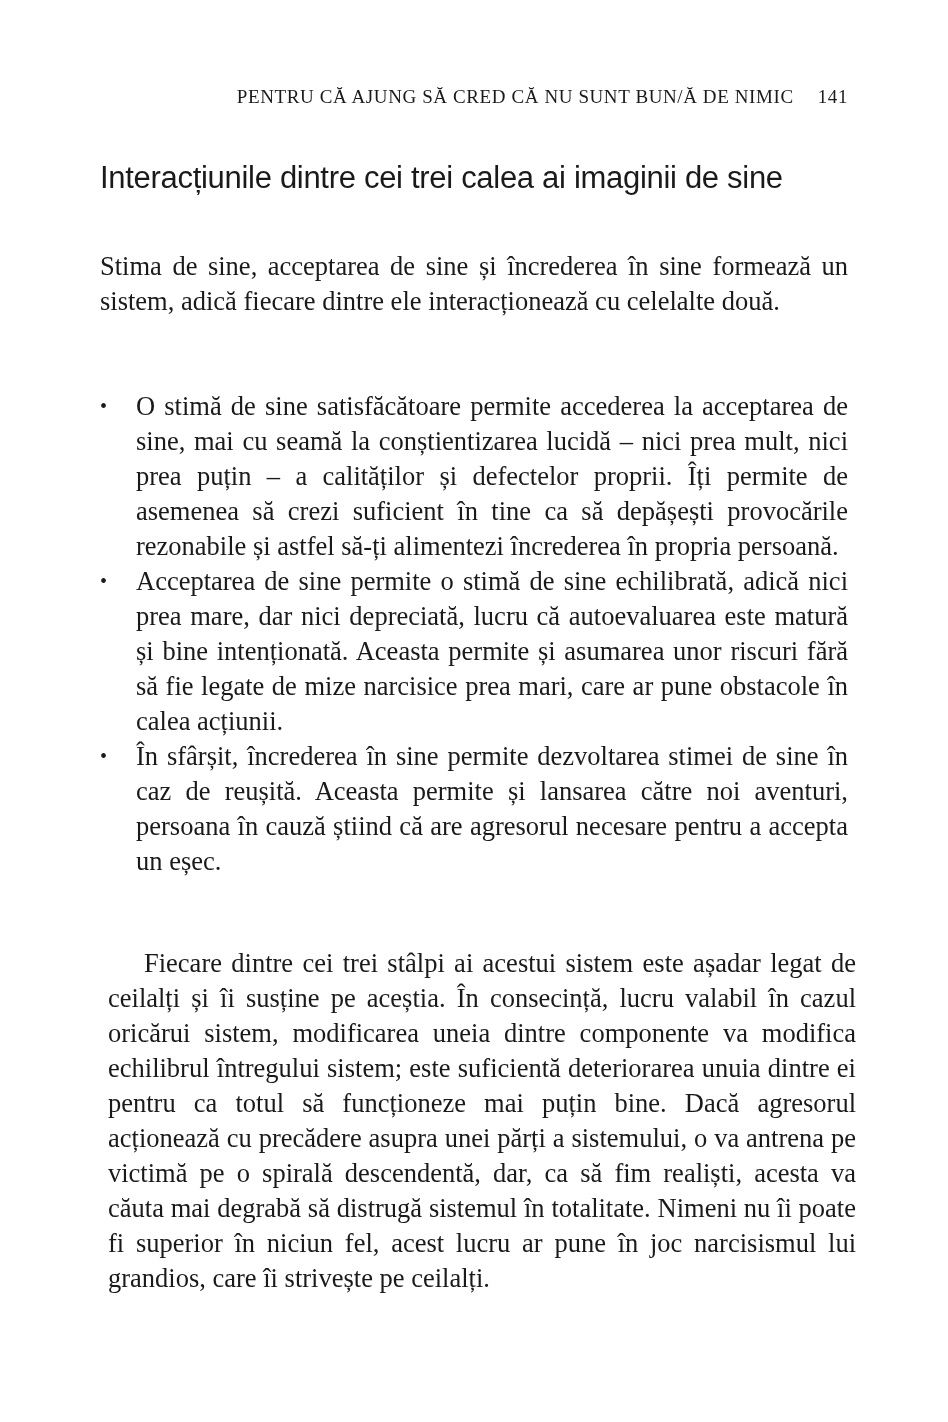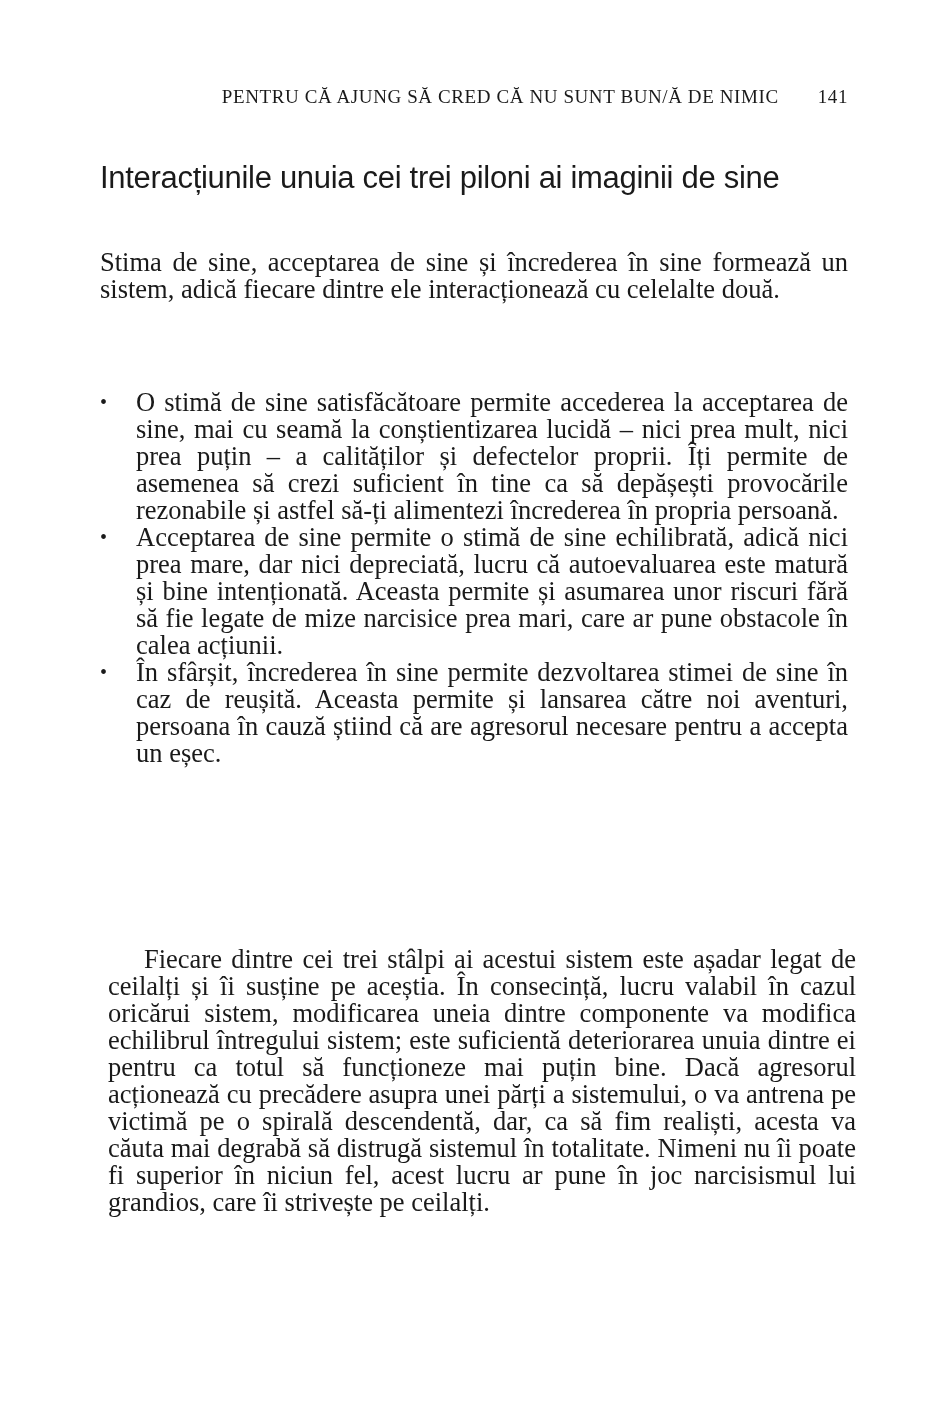--- a/index.html
+++ b/index.html
@@ -25,38 +25,38 @@
       right: 100px;
       top: 86px;
       text-align: right;
       font-family: "Liberation Serif", "DejaVu Serif", serif;
       font-size: 19px;
       letter-spacing: 0.6px;
       color: #1a1a1a;
       white-space: nowrap;
     }
     .running-head .page-number {
-      margin-left: 39px;
+      margin-left: 24px;
     }
     .section-title {
       position: absolute;
       left: 100px;
       top: 160px;
       font-family: "Liberation Sans", "DejaVu Sans", sans-serif;
       font-size: 31px;
       font-weight: normal;
       letter-spacing: -0.3px;
       color: #1a1a1a;
       margin: 0;
       white-space: nowrap;
     }
     .body-text {
       font-family: "Liberation Serif", "DejaVu Serif", serif;
       font-size: 26.5px;
-      line-height: 27px;
+      line-height: 35px;
       text-align: justify;
       color: #1a1a1a;
     }
     .intro {
       position: absolute;
       left: 100px;
       width: 748px;
       top: 249px;
       margin: 0;
     }
@@ -93,21 +93,21 @@
   </style>
 </head>
 <body>
 
 <div class="page">
 
   <div class="running-head">
     <span>PENTRU CĂ AJUNG SĂ CRED CĂ NU SUNT BUN/Ă DE NIMIC</span><span class="page-number">141</span>
   </div>
 
-  <h2 class="section-title">Interacțiunile unuia cei trei piloni ai imaginii de sine</h2>
+  <h2 class="section-title">Interacțiunile dintre cei trei calea ai imaginii de sine</h2>
 
   <p class="body-text intro">Stima de sine, acceptarea de sine și încrederea în sine formează un sistem, adică fiecare dintre ele interacționează cu celelalte două.</p>
 
   <ul class="body-text bullets">
     <li>
       <span class="bullet">•</span>
       <span>O stimă de sine satisfăcătoare permite accederea la acceptarea de sine, mai cu seamă la conștientizarea lucidă – nici prea mult, nici prea puțin – a calităților și defectelor proprii. Îți permite de asemenea să crezi suficient în tine ca să depășești provocările rezonabile și astfel să-ți alimentezi încrederea în propria persoană.</span>
     </li>
     <li>
       <span class="bullet">•</span>

